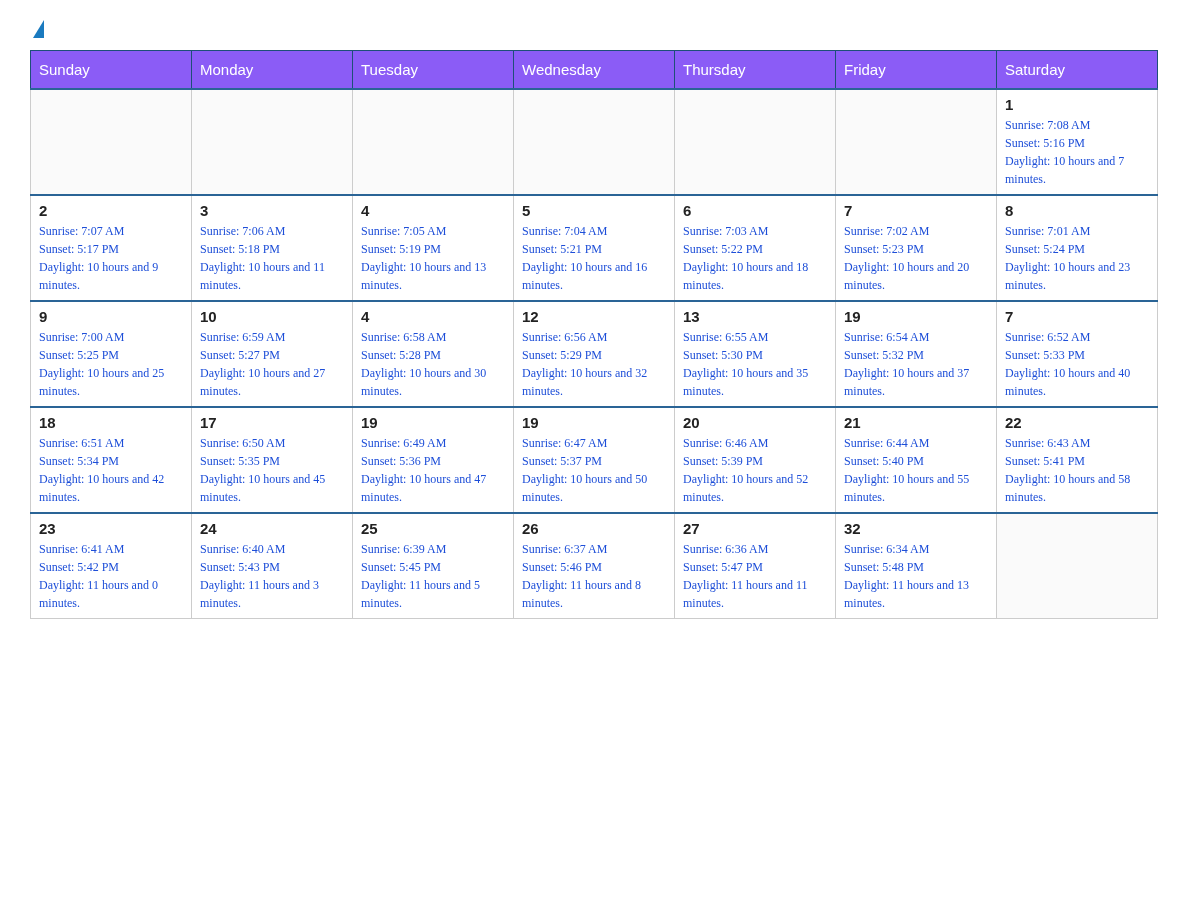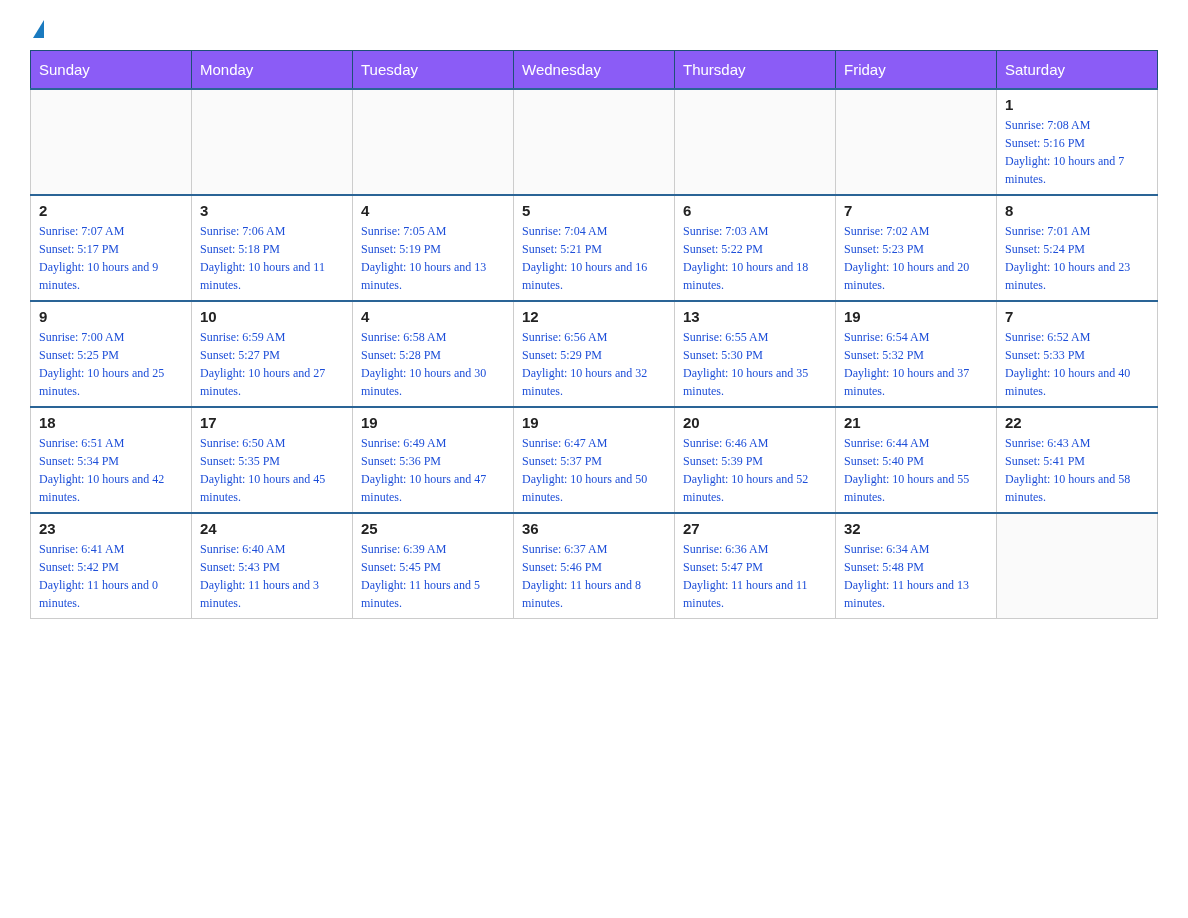--- a/index.html
+++ b/index.html
@@ -228,21 +228,21 @@
         </td>
         <td>
           <span class="day-num">24</span>
           <div class="day-info">Sunrise: 6:40 AM<br>Sunset: 5:43 PM<br>Daylight: 11 hours and 3 minutes.</div>
         </td>
         <td>
           <span class="day-num">25</span>
           <div class="day-info">Sunrise: 6:39 AM<br>Sunset: 5:45 PM<br>Daylight: 11 hours and 5 minutes.</div>
         </td>
         <td>
-          <span class="day-num">36</span>
+          <span class="day-num">26</span>
           <div class="day-info">Sunrise: 6:37 AM<br>Sunset: 5:46 PM<br>Daylight: 11 hours and 8 minutes.</div>
         </td>
         <td>
           <span class="day-num">27</span>
           <div class="day-info">Sunrise: 6:36 AM<br>Sunset: 5:47 PM<br>Daylight: 11 hours and 11 minutes.</div>
         </td>
         <td>
           <span class="day-num">32</span>
           <div class="day-info">Sunrise: 6:34 AM<br>Sunset: 5:48 PM<br>Daylight: 11 hours and 13 minutes.</div>
         </td>

